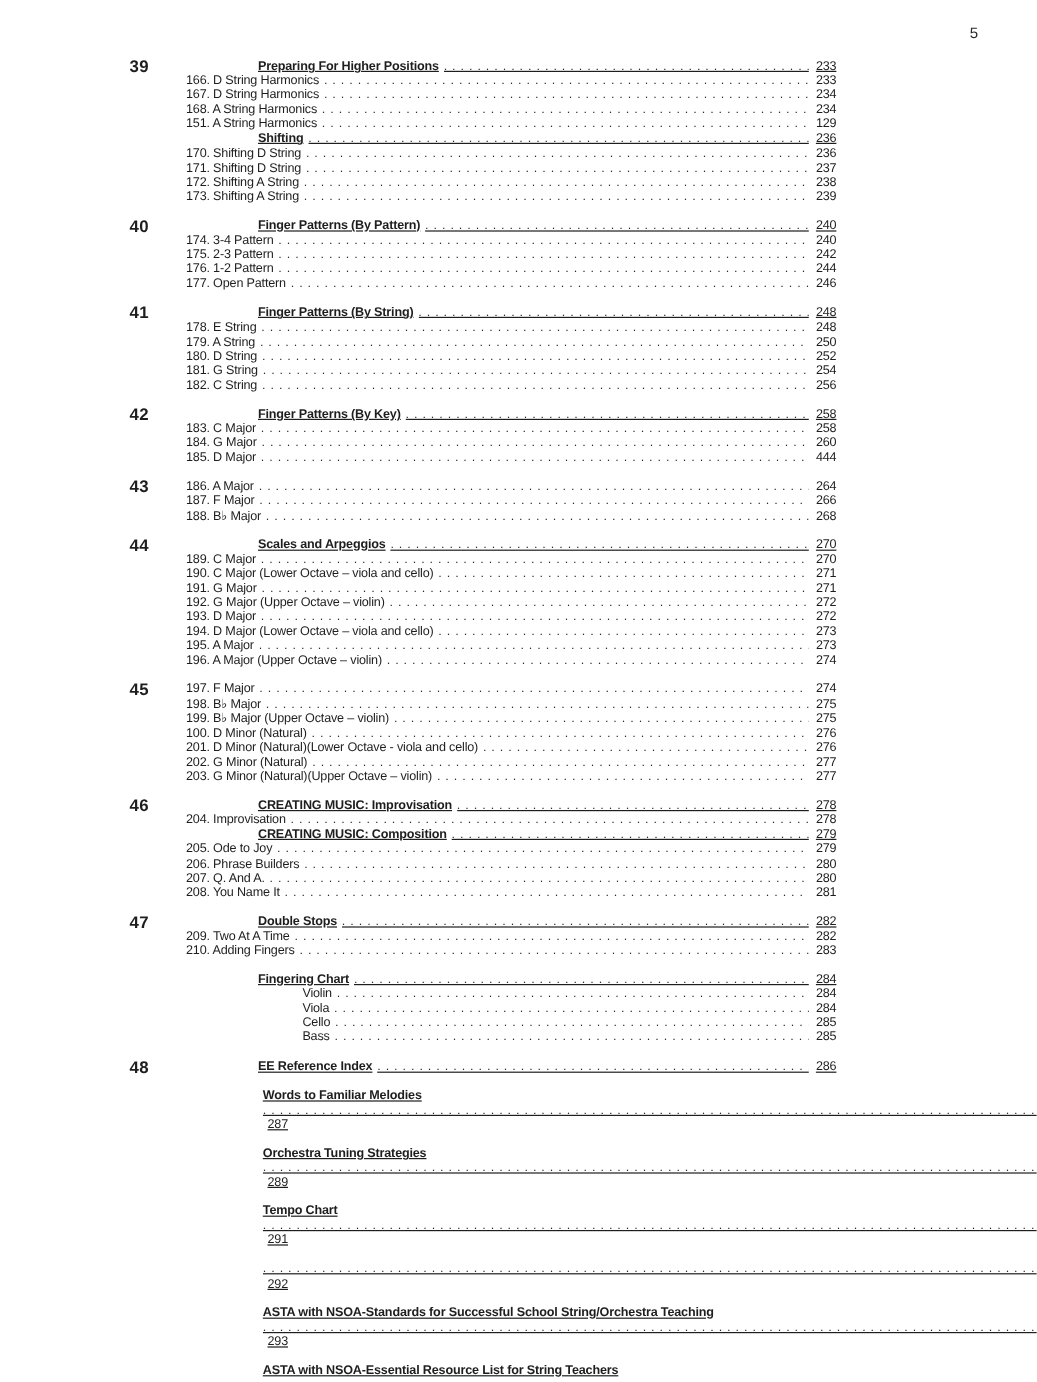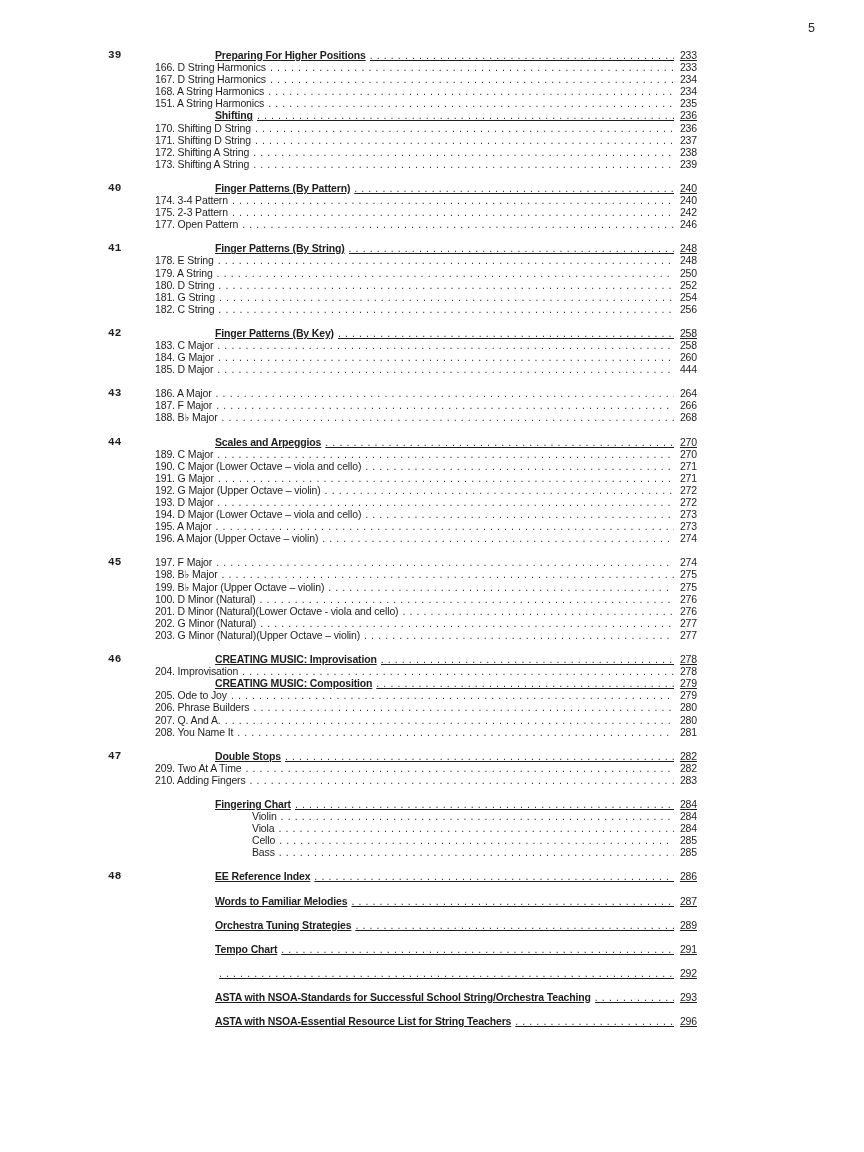--- a/index.html
+++ b/index.html
@@ -32,38 +32,37 @@
   .block {
     position: relative;
     padding-left: 47px;
     margin-bottom: 12px;
   }
   .secnum {
     position: absolute;
     left: 0;
     top: 0;
     font-weight: 700;
-    font-size: 11px;
+    font-size: 14px;
     line-height: 12.1px;
     letter-spacing: 0.2px;
-    font-family: Liberation Mono, monospace;
   }
   .row {
     display: flex;
     align-items: baseline;
     font-size: 10.5px;
     line-height: 12.1px;
     letter-spacing: -0.15px;
     white-space: nowrap;
   }
   .row .label { flex: 0 0 auto; }
   .row.header, .row.header2 { padding-left: 60px; text-decoration: underline; }
   .row.header .label, .row.header2 .label { font-weight: 700; }
   .row.sub { padding-left: 97px; }
-  .block.spaced .row + .row { margin-top: 12px; }
+  .block.spaced .row + .row { margin-top: 12px; flex-direction: column; }
   .leader {
     flex: 1 1 auto;
     overflow: hidden;
     min-width: 6px;
     margin: 0 2px 0 4px;
     white-space: nowrap;
   }
   .leader::after {
     content: ". . . . . . . . . . . . . . . . . . . . . . . . . . . . . . . . . . . . . . . . . . . . . . . . . . . . . . . . . . . . . . . . . . . . . . . . . . . . . . . . . . . . . . . . . . . . . . . . . . . . . . . . . . . . . . . . . . . . . . . . . . . . . . . .";
     letter-spacing: 0.6px;
@@ -99,21 +98,21 @@
           <span class="pagenum">234</span>
         </div>
         <div class="row entry">
           <span class="label">168. A String Harmonics</span>
           <span class="leader"></span>
           <span class="pagenum">234</span>
         </div>
         <div class="row entry">
           <span class="label">151. A String Harmonics</span>
           <span class="leader"></span>
-          <span class="pagenum">235</span>
+          <span class="pagenum">129</span>
         </div>
         <div class="row header">
           <span class="label">Shifting</span>
           <span class="leader"></span>
           <span class="pagenum">236</span>
         </div>
         <div class="row entry">
           <span class="label">170. Shifting D String</span>
           <span class="leader"></span>
           <span class="pagenum">236</span>
@@ -143,20 +142,25 @@
         </div>
         <div class="row entry">
           <span class="label">174. 3-4 Pattern</span>
           <span class="leader"></span>
           <span class="pagenum">240</span>
         </div>
         <div class="row entry">
           <span class="label">175. 2-3 Pattern</span>
           <span class="leader"></span>
           <span class="pagenum">242</span>
+        </div>
+        <div class="row entry">
+          <span class="label">176. 1-2 Pattern</span>
+          <span class="leader"></span>
+          <span class="pagenum">244</span>
         </div>
         <div class="row entry">
           <span class="label">177. Open Pattern</span>
           <span class="leader"></span>
           <span class="pagenum">246</span>
         </div>
       </section>
       <section class="block">
         <span class="secnum">41</span>
         <div class="row header">

